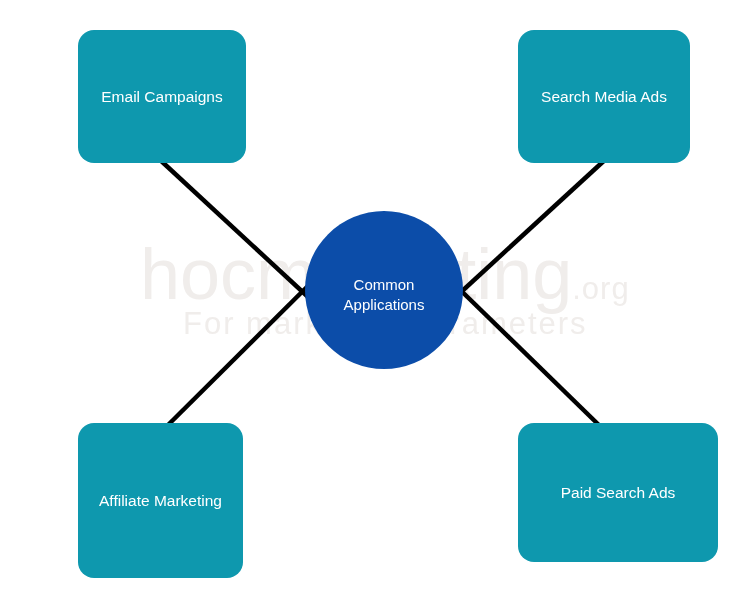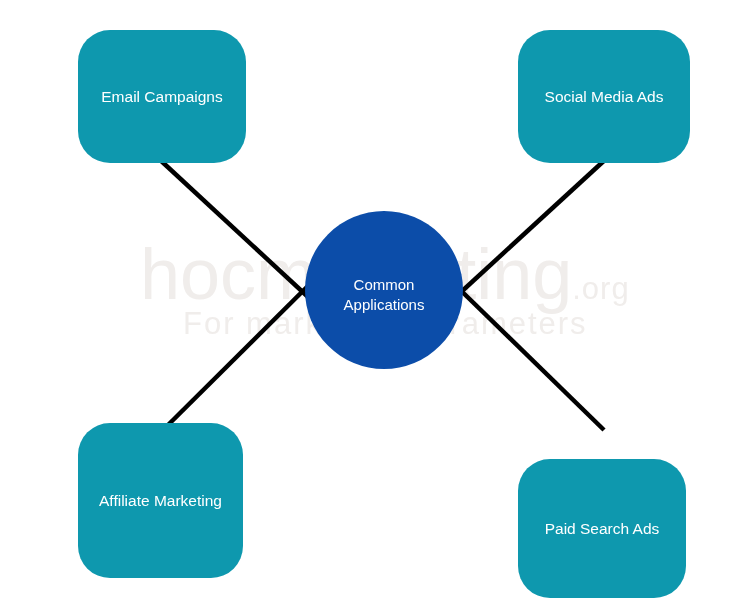--- a/index.html
+++ b/index.html
@@ -59,32 +59,32 @@
   .connectors line {
     stroke: var(--connector-color, #000000);
     stroke-width: 4.5;
   }
 
   
   .node {
     position: absolute;
     z-index: 2;
     background: var(--node-fill, #0E98AE);
-    border-radius: 32px;
+    border-radius: 16px;
     display: flex;
     align-items: center;
     justify-content: center;
     color: var(--text-color, #ffffff);
     font-size: 15.5px;
     text-align: center;
   }
   .node-top-left     { left: 78px;  top: 30px;  width: 168px; height: 133px; }
   .node-top-right    { left: 518px; top: 30px;  width: 172px; height: 133px; }
   .node-bottom-left  { left: 78px;  top: 423px; width: 165px; height: 155px; }
-  .node-bottom-right { left: 518px; top: 423px; width: 168px; height: 139px; margin-top: 36px; }
+  .node-bottom-right { left: 518px; top: 423px; width: 200px; height: 139px; }
 
   .center-node {
     position: absolute;
     z-index: 2;
     left: 305px;
     top: 211px;
     width: 158px;
     height: 158px;
     border-radius: 50%;
     background: var(--center-fill, #0C4DA9);
@@ -119,21 +119,21 @@
     <line x1="163" y1="430" x2="320" y2="274"></line>
     <line x1="607" y1="158" x2="448" y2="304"></line>
     <line x1="604" y1="430" x2="448" y2="278"></line>
   </svg>
 
   <div class="node node-top-left">
     <span class="node-label">Email Campaigns</span>
   </div>
 
   <div class="node node-top-right">
-    <span class="node-label">Social Media Ads</span>
+    <span class="node-label">Search Media Ads</span>
   </div>
 
   <div class="node node-bottom-left">
     <span class="node-label">Affiliate Marketing</span>
   </div>
 
   <div class="node node-bottom-right">
     <span class="node-label">Paid Search Ads</span>
   </div>
 

